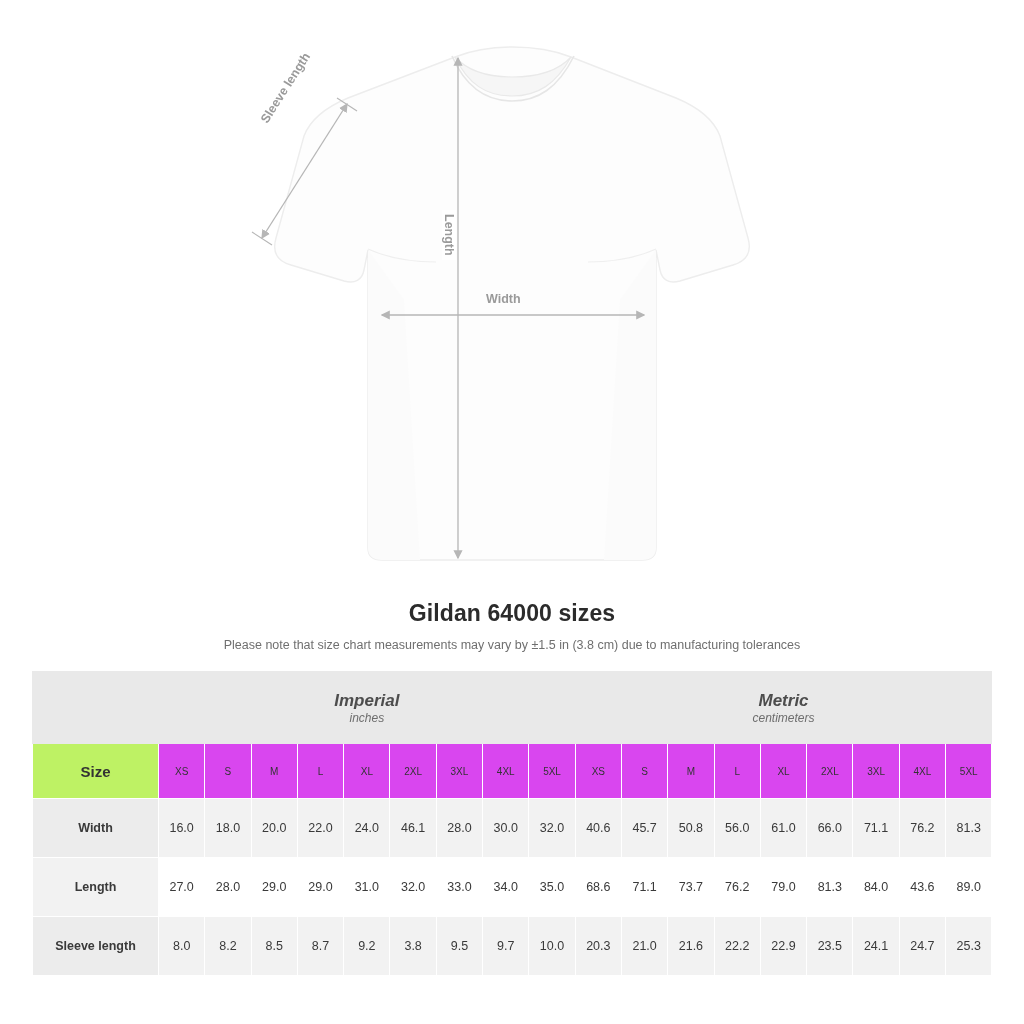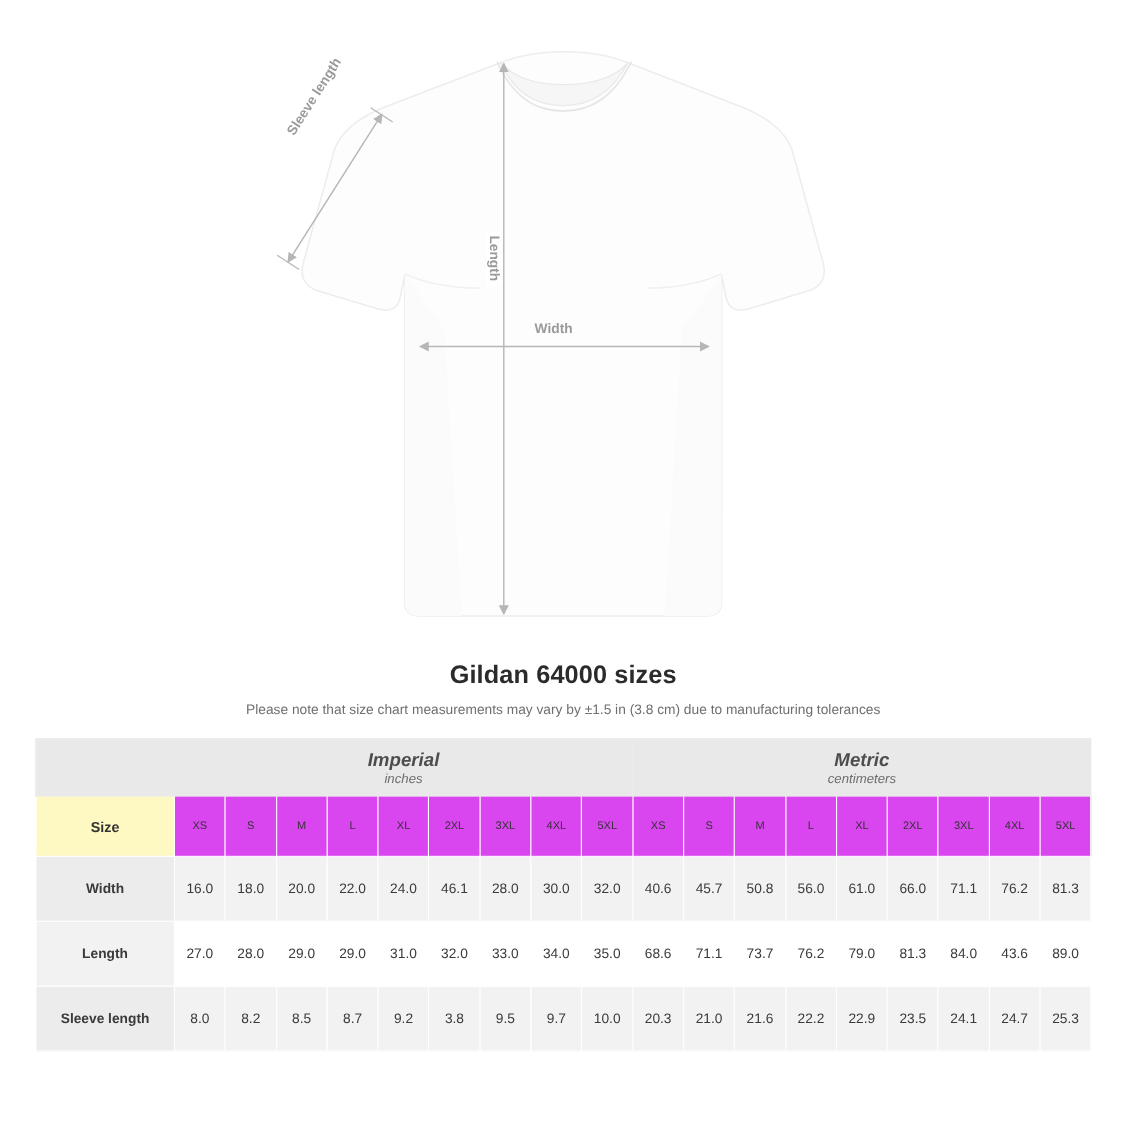--- a/index.html
+++ b/index.html
@@ -65,21 +65,21 @@
     text-align: center;
     vertical-align: middle;
     font-size: 12.5px;
     color: #3a3a3a;
     font-weight: normal;
     background: #ffffff;
   }
   
   .unit-cell {
     background: #e9e9e9 !important;
-    height: 52px;
+    height: 72px;
     border: 1px solid #e9e9e9 !important;
   }
   .unit-name {
     font-size: 17px;
     font-style: italic;
     font-weight: bold;
     color: #4d4d4d;
   }
   .unit-sub {
     font-size: 12px;
@@ -94,23 +94,23 @@
 
   
   tr.size-row td {
     height: 55px;
     background: #d946ef;
     font-weight: normal;
     font-size: 10px;
     color: #333333;
   }
   tr.size-row td.rowlabel {
-    background: #fef9c3;
+    background: #bef264;
     font-weight: bold;
-    font-size: 13px;
+    font-size: 15px;
   }
 
   
   tr.data-row td {
     height: 59px;
   }
   tr.data-row.shaded td {
     background: #f2f2f2;
   }
   tr.data-row td.rowlabel {

